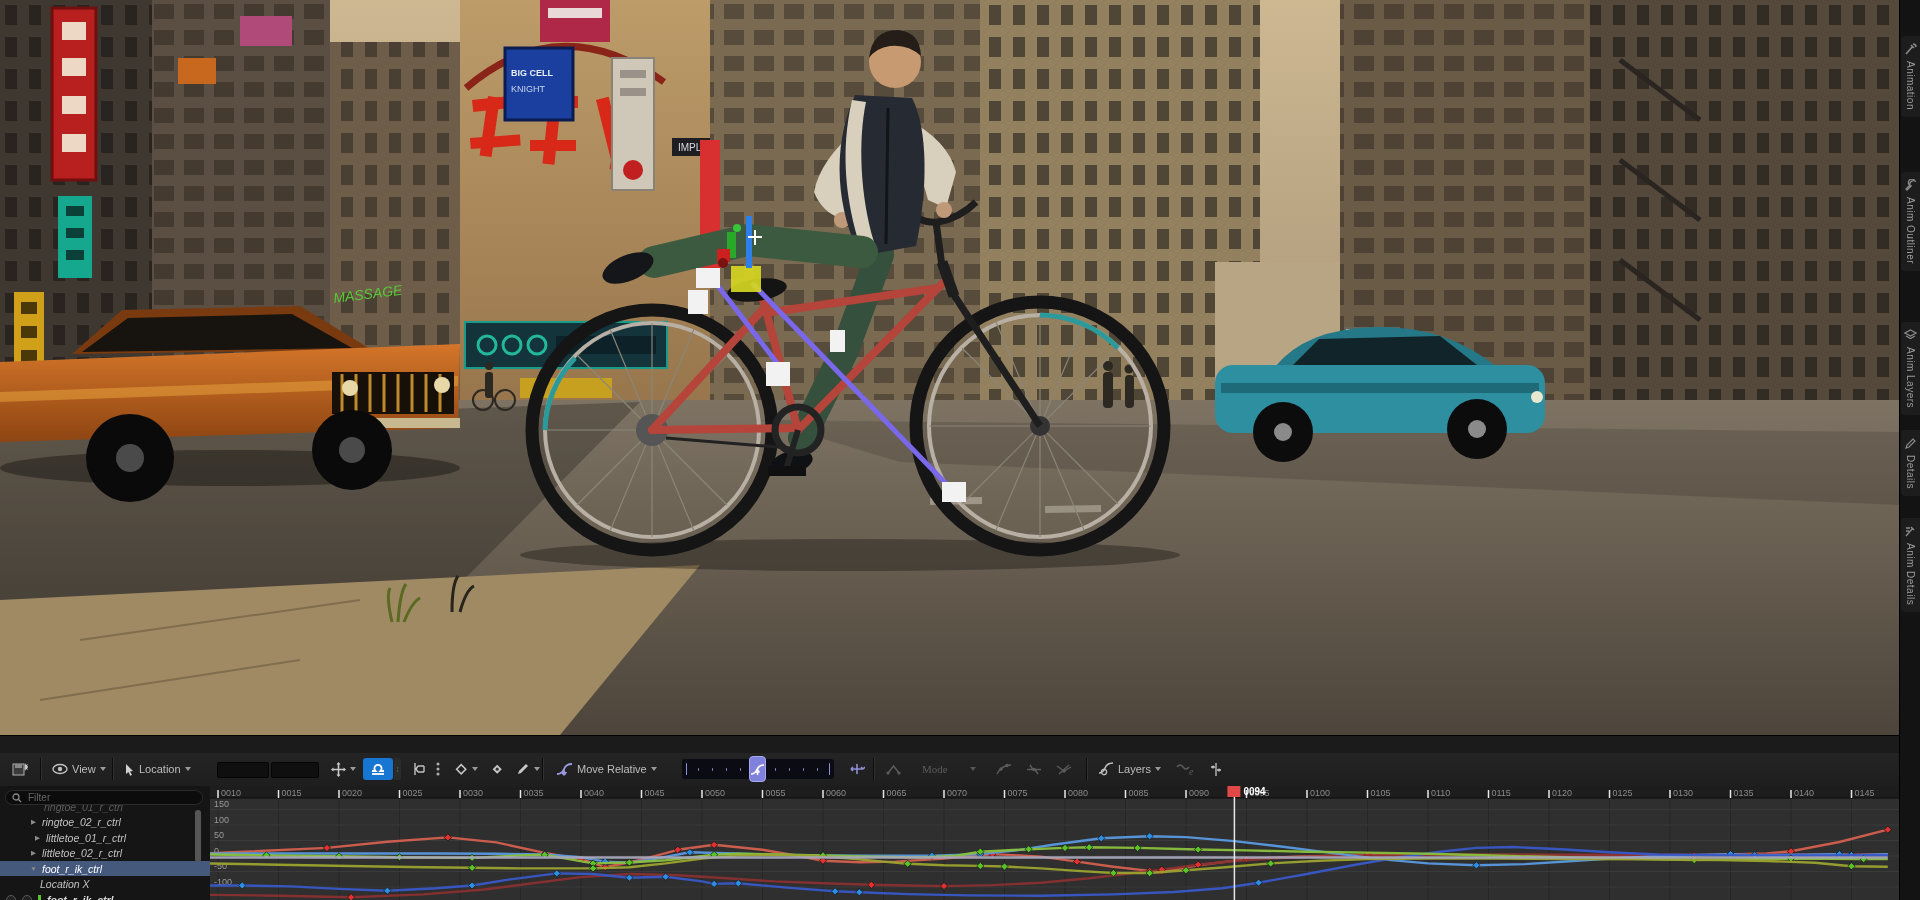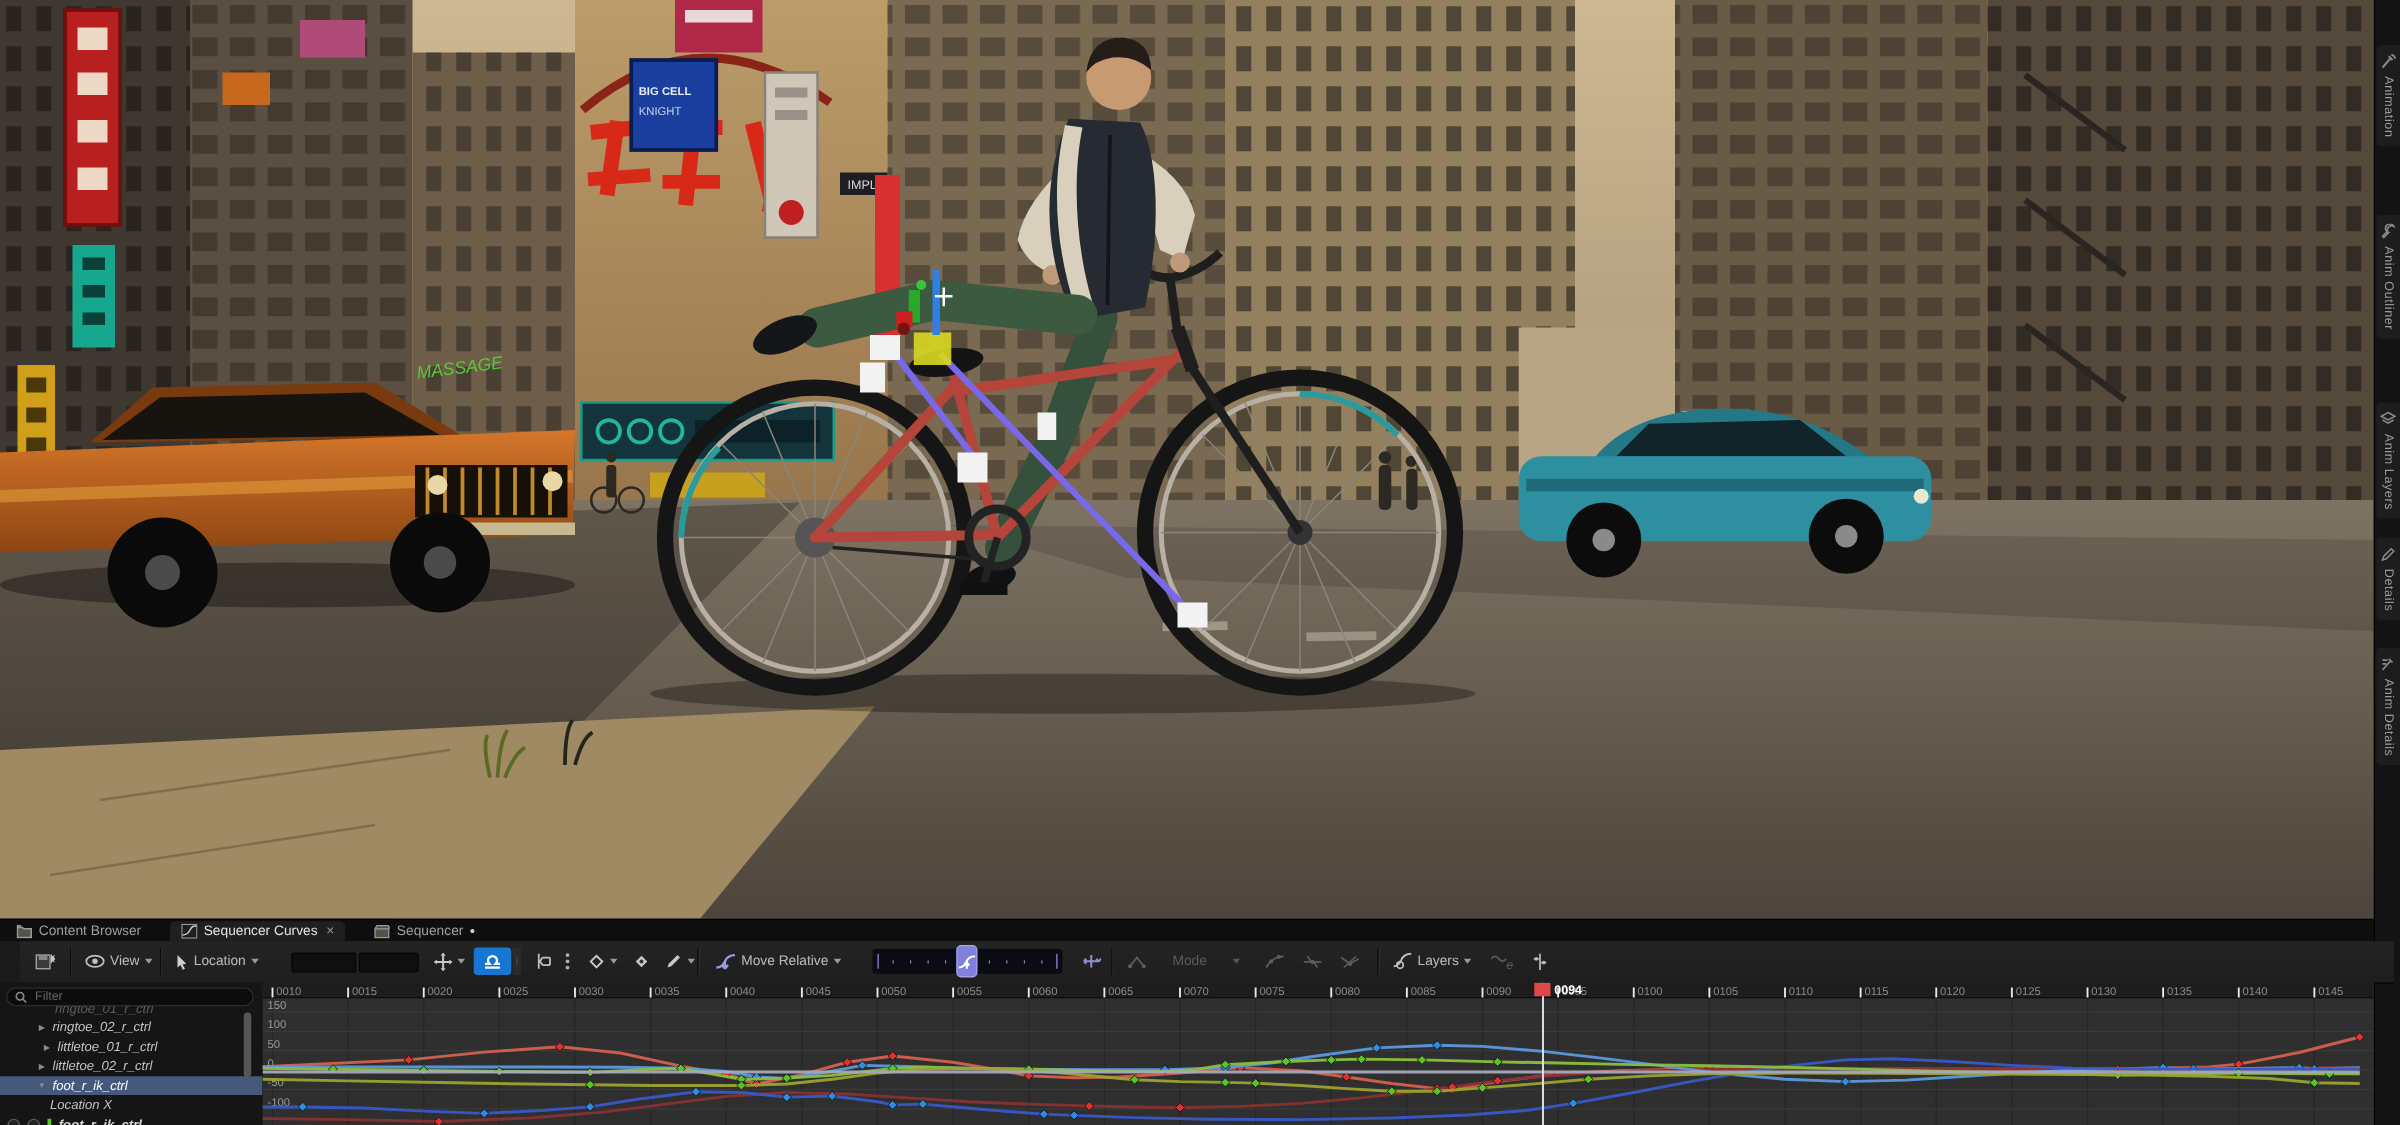--- a/index.html
+++ b/index.html
@@ -16,24 +16,24 @@
   .vtab svg{flex:0 0 auto;}
   
   #bottom{left:0;top:735px;width:1899px;height:165px;background:#1b1b1b;border-top:1px solid #000;}
   #tabbar{position:absolute;left:0;top:0;width:100%;height:17px;background:#0e0e0e;display:flex;align-items:flex-end;}
   .dtab{height:16px;display:flex;align-items:center;gap:5px;padding:0 9px;font-size:11px;color:#9f9f9f;
         border-radius:4px 4px 0 0;cursor:pointer;}
   .dtab.active{background:#1f1f1f;color:#e3e3e3;}
   .dtab .close{color:#9a9a9a;font-size:11px;margin-left:2px;}
   .dtab .dirty{color:#cfcfcf;font-size:12px;}
   #toolbar{position:absolute;left:0;top:17px;width:100%;height:33px;background:linear-gradient(#242424,#1e1e1e);
-           border-bottom:1px solid #060606;margin-left:16px;}
+           border-bottom:1px solid #060606;}
   .tbtn{position:absolute;top:4px;height:24px;display:flex;align-items:center;gap:4px;padding:0 4px;
         color:#bdbdbd;font-size:11px;border-radius:3px;cursor:pointer;}
-  .tbtn.disabled{color:#5c5c5c;cursor:default;}
+  .tbtn.disabled{color:#5c5c5c;cursor:default;font-family:Liberation Serif, serif;}
   .tsep{position:absolute;top:5px;width:1px;height:22px;background:#0c0c0c;border-right:1px solid #303030;}
   .caret{width:0;height:0;border-left:3.5px solid transparent;border-right:3.5px solid transparent;
          border-top:4px solid #9a9a9a;display:inline-block;}
   .caret.dis{border-top-color:#555;}
   .numbox{position:absolute;top:9px;height:14px;background:#0f0f0f;border:1px solid #050505;border-radius:2px;}
   .bluebtn{position:absolute;top:5px;width:30px;height:22px;background:#1776d2;border-radius:3px;
            display:flex;align-items:center;justify-content:center;cursor:pointer;}
   .bluebtn-ext{position:absolute;top:5px;width:7px;height:22px;background:#2b2b2b;border-radius:0 2px 2px 0;
            display:flex;align-items:center;justify-content:center;color:#777;font-size:7px;cursor:pointer;}
   #blend-slider{position:absolute;top:6px;left:682px;width:152px;height:20px;background:#0b0b13;border-radius:3px;
@@ -366,43 +366,20 @@
     <div class="vtab" style="top:518px">
       <svg width="13" height="13" viewBox="0 0 13 13">
           <path d="M2,11 L9,3 M7,2 l3,3 M2,3 h4 M2,6 h3" stroke="#8a8a8a" stroke-width="1.4" fill="none"></path>
         </svg>
       <span class="vlabel">Anim Details</span>
     </div>
   </div>
 
   <div class="abs" id="bottom">
 
-    <div id="tabbar">
-      <div class="dtab" style="margin-left:4px">
-        <svg width="13" height="12" viewBox="0 0 13 12">
-            <path d="M1,3 h4 l1,1 h6 v7 h-11 z M1,3 v-1.5 h3" stroke="#9a9a9a" stroke-width="1.2" fill="#55524a"></path>
-          </svg>
-        <span>Content Browser</span>
-      </div>
-      <div class="dtab active" style="margin-left:14px">
-        <svg width="13" height="12" viewBox="0 0 13 12">
-            <rect x=".5" y=".5" width="12" height="11" fill="none" stroke="#9a9a9a"></rect>
-            <path d="M1,9 Q5,9 7,5 Q9,1 12,2" stroke="#c8c8c8" fill="none" stroke-width="1.3"></path>
-          </svg>
-        <span>Sequencer Curves</span>
-        <span class="close">×</span>
-      </div>
-      <div class="dtab" style="margin-left:14px">
-        <svg width="13" height="12" viewBox="0 0 13 12">
-            <path d="M1,4 h11 v7 h-11 z M1,4 l1.5,-2.5 h9 L13,4" fill="#55524a" stroke="#9a9a9a" stroke-width="1"></path>
-          </svg>
-        <span>Sequencer</span>
-        <span class="dirty">•</span>
-      </div>
-    </div>
 
     <div id="toolbar">
       <div class="tbtn" style="left:8px">
         <svg width="16" height="15" viewBox="0 0 16 15">
             <rect x="1" y="2" width="11" height="11" fill="#3a3a3a" stroke="#b0b0b0"></rect>
             <rect x="3" y="2" width="7" height="4" fill="#888"></rect>
             <path d="M13,1 l1,2 2,-1 -1,2 2,1 -2,1 1,2 -2,-1 -1,2 -0.5,-2.5" fill="#c8c8c8"></path>
           </svg>
       </div>
       <div class="tsep" style="left:40px"></div>

